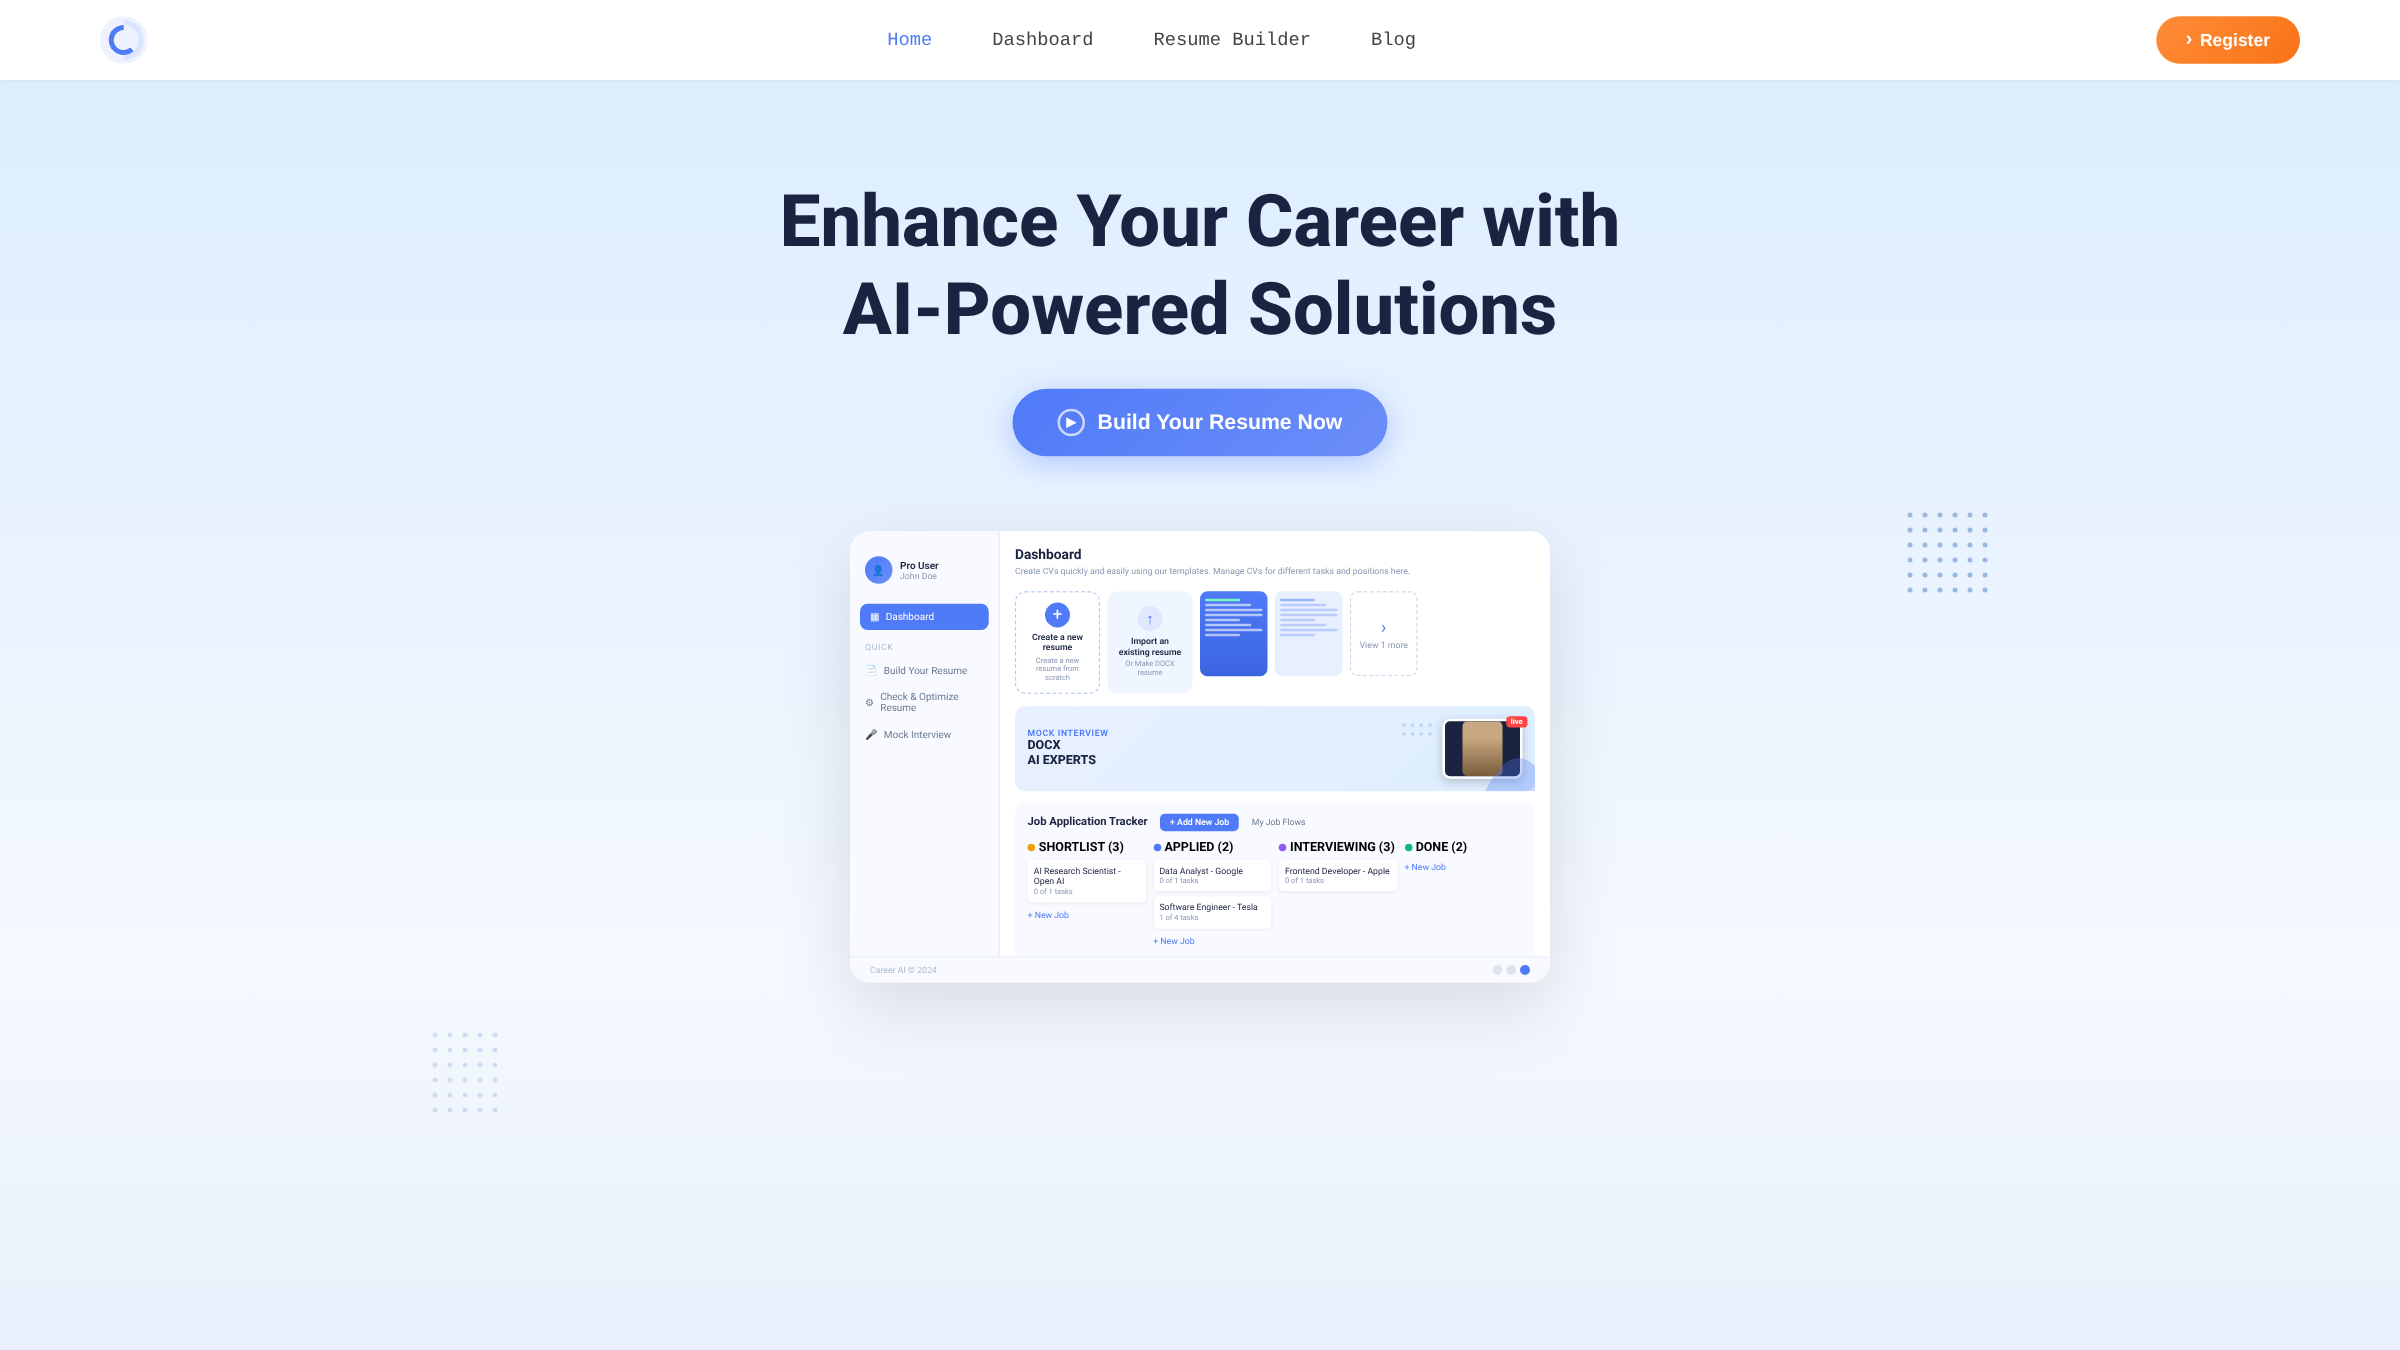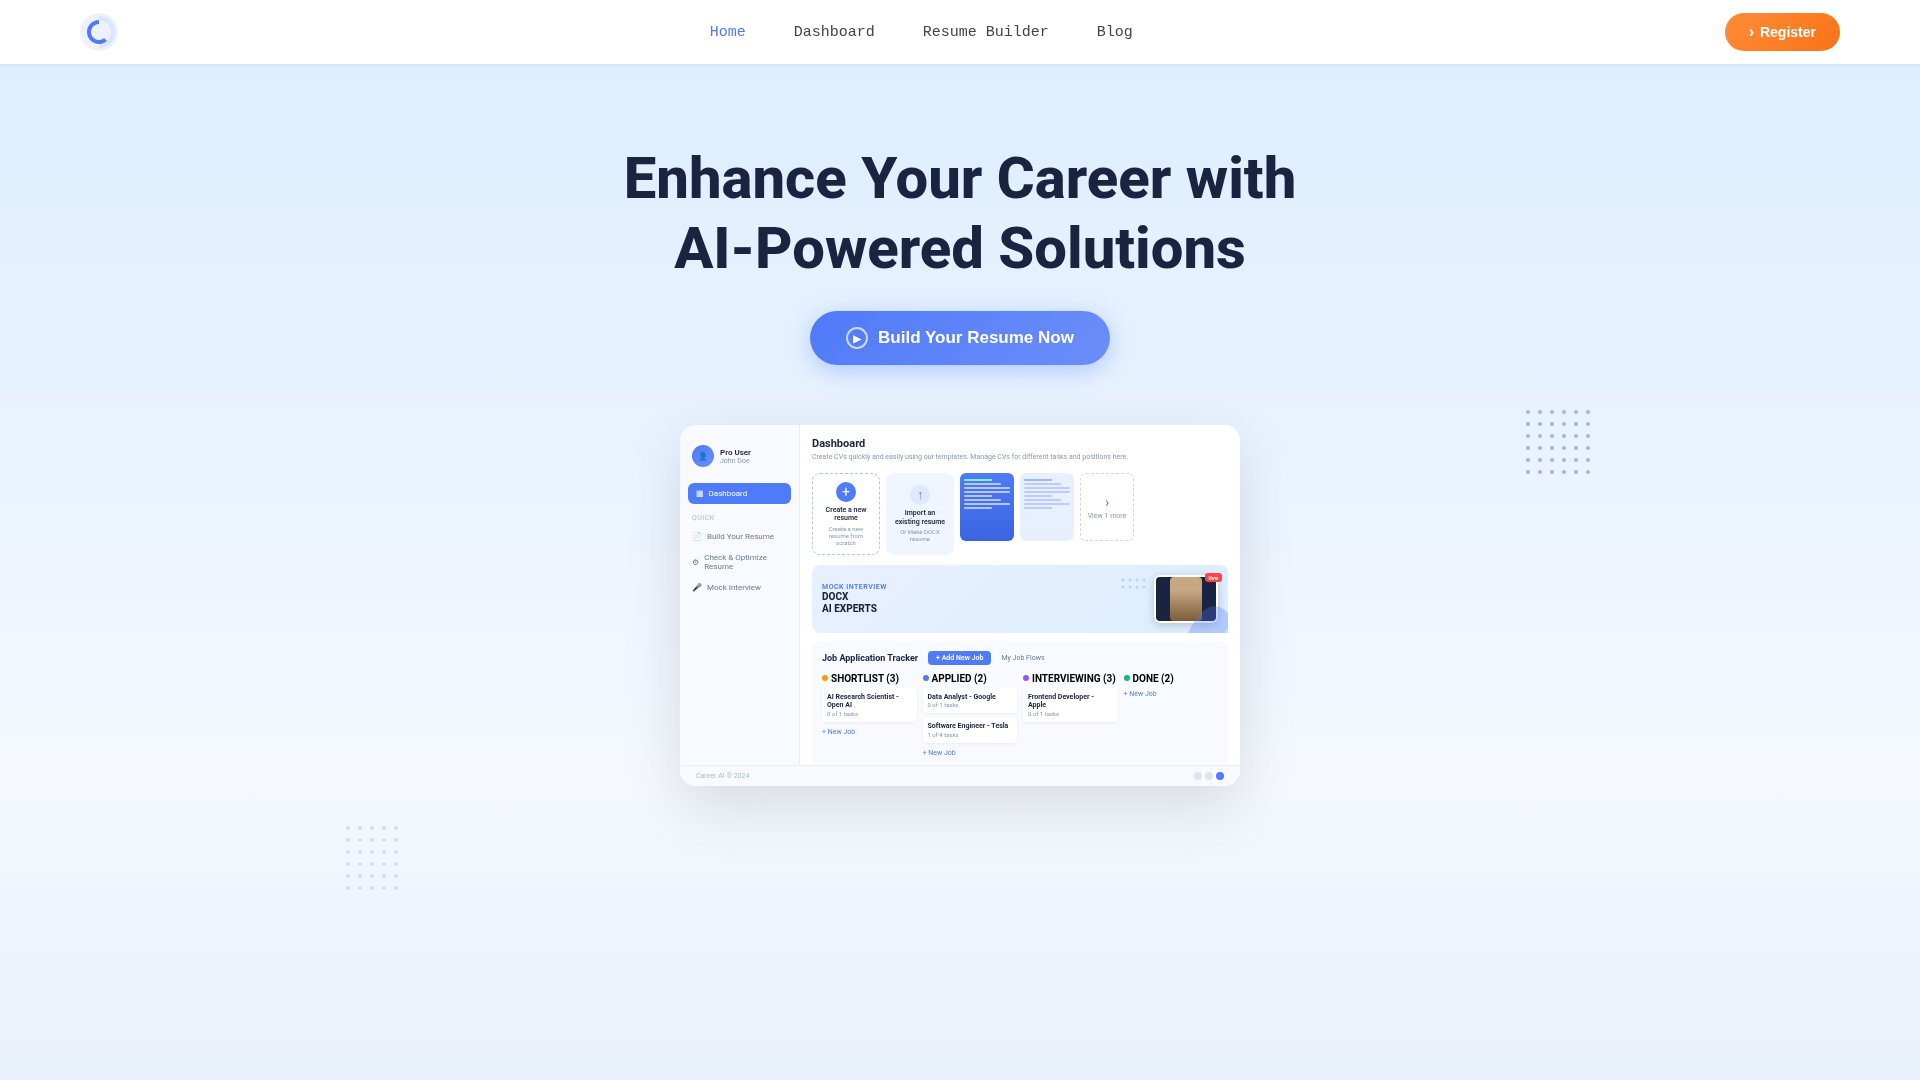--- a/index.html
+++ b/index.html
@@ -454,21 +454,21 @@
     }
     .jt-card {
       background: white;
       border-radius: 4px;
       padding: 5px;
       margin-bottom: 4px;
       box-shadow: 0 1px 3px rgba(0,0,0,0.06);
     }
     .jt-card-title {
       font-size: 7px;
-      font-weight: 700;
+      font-weight: 400;
       color: #1a2340;
       line-height: 1.2;
     }
     .jt-card-sub {
       font-size: 6px;
       color: #8898b0;
     }
     .jt-add-link {
       font-size: 7px;
       color: #4f7af8;

